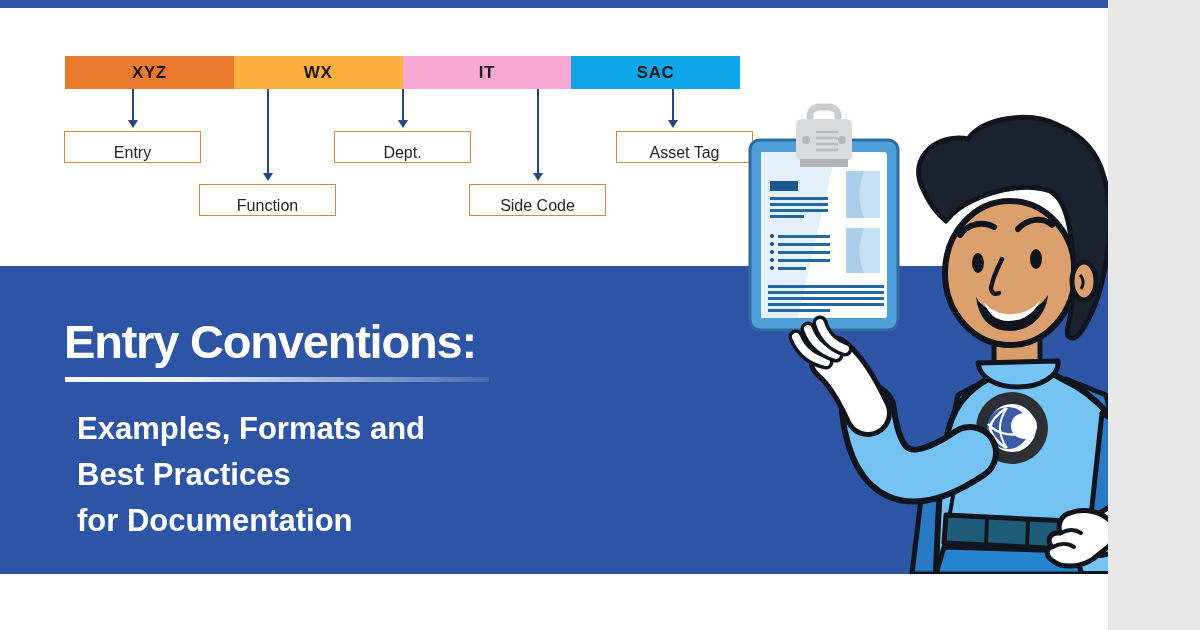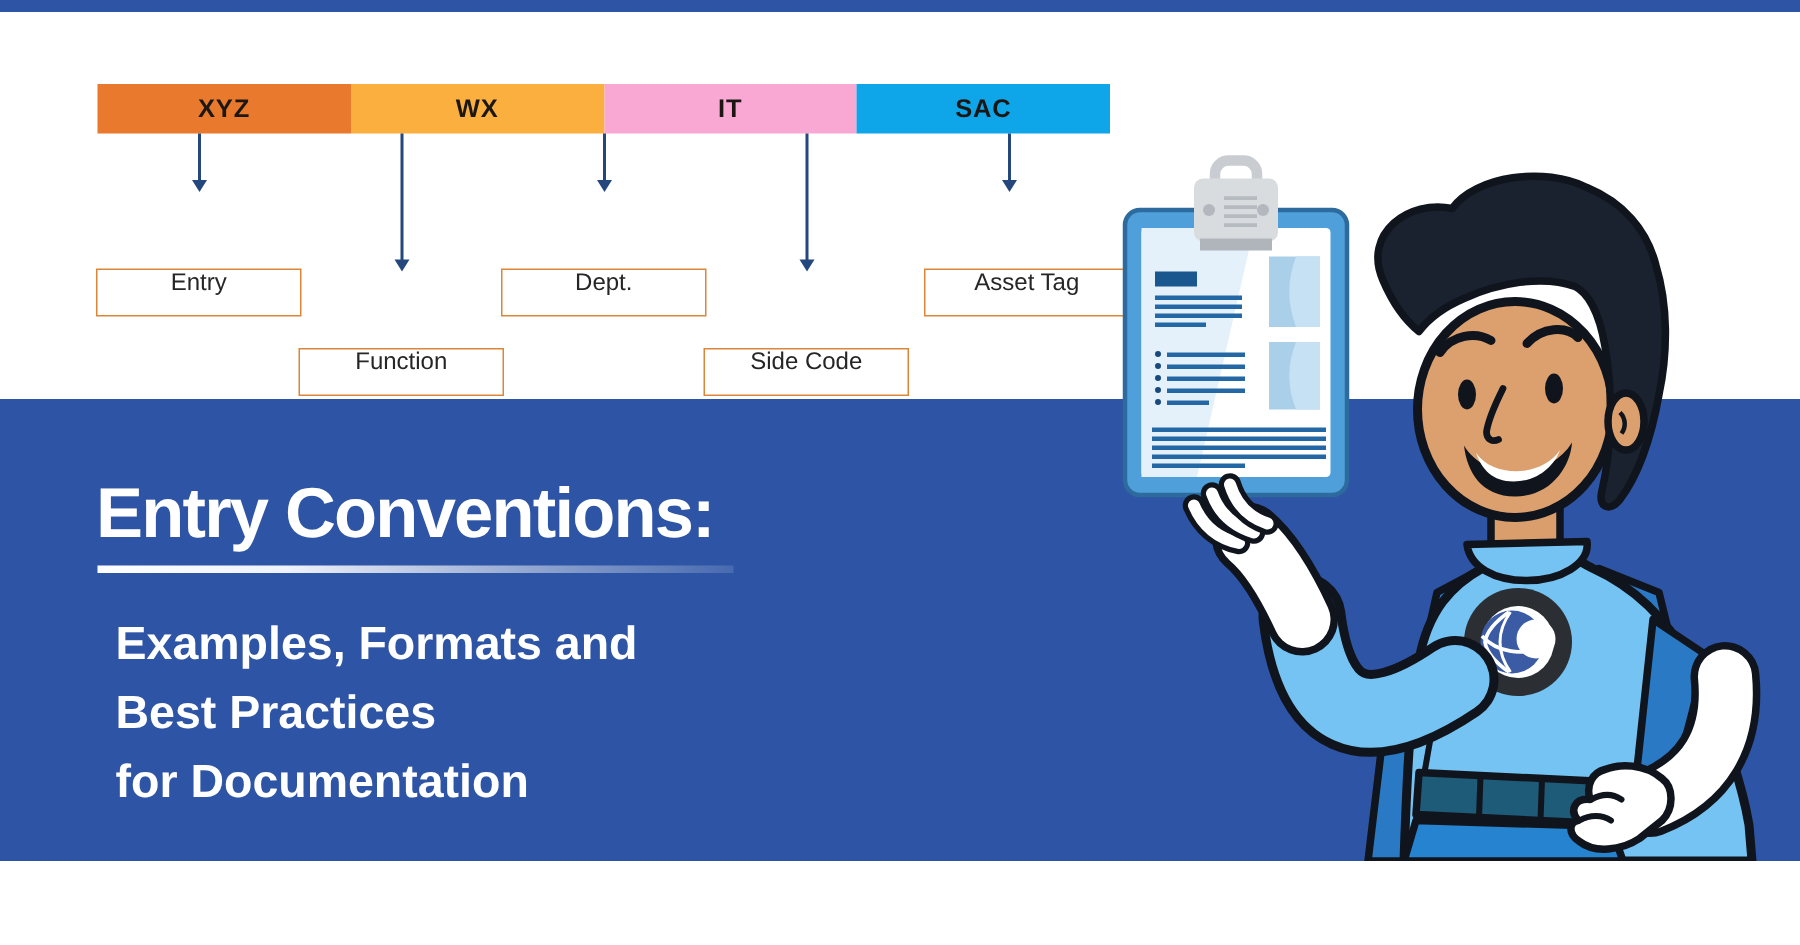--- a/index.html
+++ b/index.html
@@ -1,34 +1,34 @@
 <!DOCTYPE html>
 <html><head>
 <meta charset="utf-8">
 <style>
   html,body{margin:0;padding:0;background:#e8e8e8;}
   .canvas{
-    position:relative;width:1200px;height:630px;background:#ffffff;
+    position:relative;width:1108px;height:630px;background:#ffffff;
     overflow:hidden;font-family:"Liberation Sans",sans-serif;
   }
   .top-strip{position:absolute;left:0;top:0;width:1200px;height:8px;}
   .blue-band{position:absolute;left:0;top:266px;width:1200px;height:308px;}
 
   
   .code-bar{position:absolute;left:65px;top:56px;width:675px;height:33px;display:flex;}
   .code-seg{flex:1;display:flex;align-items:center;justify-content:center;}
   .code-seg span{font-size:17px;font-weight:bold;color:#1c1713;letter-spacing:.6px;}
   .arrow{position:absolute;width:10px;}
   .arrow-r1{top:89px;height:39px;}
   .arrow-r2{top:89px;height:92px;}
   .arrow .line{position:absolute;left:4px;top:0;bottom:7px;width:2px;background:#24477D;}
   .arrow .head{position:absolute;left:0;bottom:0;width:0;height:0;
     border-left:5px solid transparent;border-right:5px solid transparent;border-top:8px solid #24477D;}
   .label-box{position:absolute;width:137px;height:32px;background:#ffffff;
-    border:1.5px solid #DB8638;display:flex;align-items:flex-start;justify-content:center;box-sizing:border-box;margin-top:48px;}
+    border:1.5px solid #DB8638;display:flex;align-items:flex-end;justify-content:center;box-sizing:border-box;}
   .label-box span{font-size:16px;color:#262626;}
 
   
   .hero-title{position:absolute;left:64px;top:314px;margin:0;color:#ffffff;
     font-size:47px;font-weight:bold;letter-spacing:-1.2px;white-space:nowrap;}
   .hero-divider{position:absolute;left:65px;top:377px;width:424px;height:5px;
     background:linear-gradient(90deg,#ffffff 0%,#eef2fa 30%,rgba(255,255,255,.55) 62%,rgba(255,255,255,.12) 100%);}
   .hero-sub{position:absolute;left:65px;top:394px;margin:12px;color:#ffffff;
     font-size:31px;font-weight:bold;line-height:46px;}
   .hero-sub span{display:block;}

